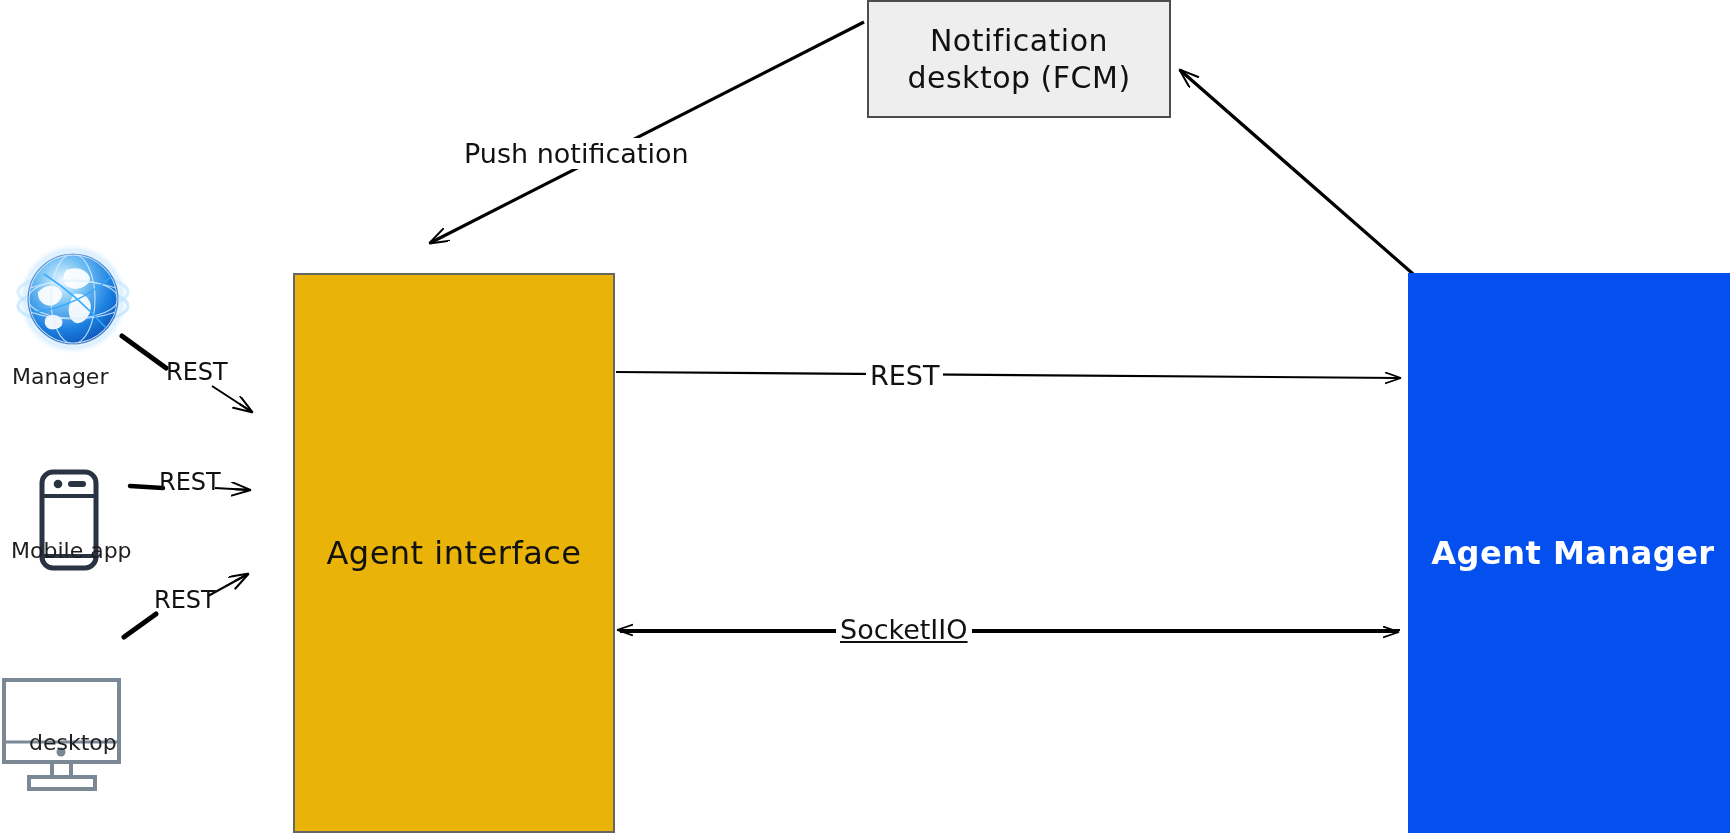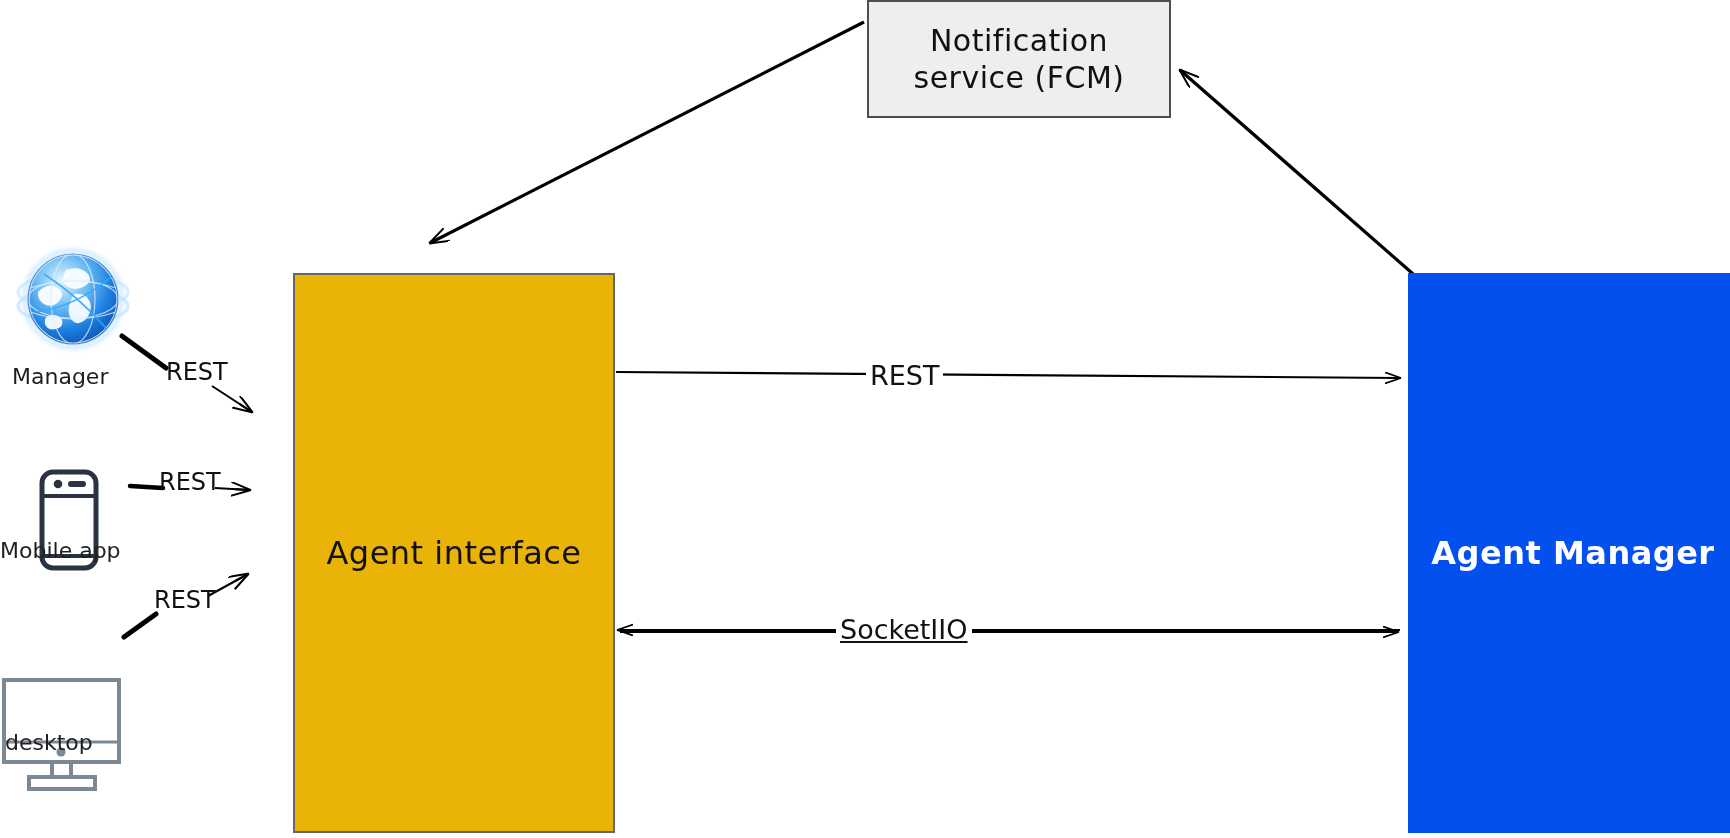--- a/index.html
+++ b/index.html
@@ -129,31 +129,32 @@
     </g>
 
     <g>
       <path d="M124,637 L156,614" stroke="#000000" stroke-width="5" fill="none" stroke-linecap="round"></path>
       <path d="M208,596 L248,574" stroke="#000000" stroke-width="2" fill="none" marker-end="url(#ah-thin)"></path>
     </g>
   </svg>
 
   <div class="node node-grey" style="left:867px; top:0px; width:304px; height:118px;">
     <span class="node-label">Notification
-service (FCM)</span>
+desktop (FCM)</span>
   </div>
 
   <div class="node node-light" style="left:293px; top:273px; width:322px; height:560px;">
     <span class="node-label big">Agent interface</span>
   </div>
 
   <div class="node node-blue" style="left:1408px; top:273px; width:330px; height:560px;">
     <span class="node-label big white">Agent Manager</span>
   </div>
 
+  <div class="edge-label" style="left:460px; top:138px;">Push notification</div>
 
   <div class="edge-label" style="left:866px; top:360px;">REST</div>
 
   <div class="edge-label" style="left:836px; top:614px;text-decoration:underline;">SocketIIO</div>
 
   <div class="edge-label small" style="left:162px; top:358px; background:transparent;">REST</div>
 
   <div class="edge-label small" style="left:155px; top:468px; background:transparent;">REST</div>
 
   <div class="edge-label small" style="left:150px; top:586px; background:transparent;">REST</div>
@@ -201,26 +202,26 @@
 
   <div class="icon-box" style="left:38px; top:468px; width:62px; height:104px;">
     <svg width="62" height="104" viewBox="0 0 62 104">
       <rect x="4" y="4" width="54" height="96" rx="11" ry="11" fill="#ffffff" stroke="#2a3342" stroke-width="5"></rect>
       <line x1="6" y1="28" x2="56" y2="28" stroke="#2a3342" stroke-width="4"></line>
       <line x1="6" y1="88" x2="56" y2="88" stroke="#2a3342" stroke-width="4"></line>
       <circle cx="20" cy="16" r="4.3" fill="#2a3342"></circle>
       <rect x="30" y="13" width="18" height="6" rx="3" fill="#2a3342"></rect>
     </svg>
   </div>
-  <div class="ext-label" style="left:0; top:538px;">Mobile app</div>
+  <div class="ext-label" style="left:11px; top:538px;">Mobile app</div>
 
   <div class="icon-box" style="left:0px; top:676px; width:126px; height:118px;">
     <svg width="126" height="118" viewBox="0 0 126 118">
       <rect x="4" y="4" width="115" height="82" fill="#ffffff" stroke="#7b8896" stroke-width="4"></rect>
       <line x1="5" y1="66" x2="118" y2="66" stroke="#7b8896" stroke-width="3"></line>
       <circle cx="61" cy="76" r="4.5" fill="#7b8896"></circle>
       <rect x="52" y="86" width="19" height="18" fill="#ffffff" stroke="#7b8896" stroke-width="4"></rect>
       <rect x="29" y="101" width="66" height="12" fill="#ffffff" stroke="#7b8896" stroke-width="4"></rect>
     </svg>
   </div>
-  <div class="ext-label" style="left:5px; top:730px;">desktop</div>
+  <div class="ext-label" style="left:29px; top:730px;">desktop</div>
 
 </div>
 
 </body></html>

